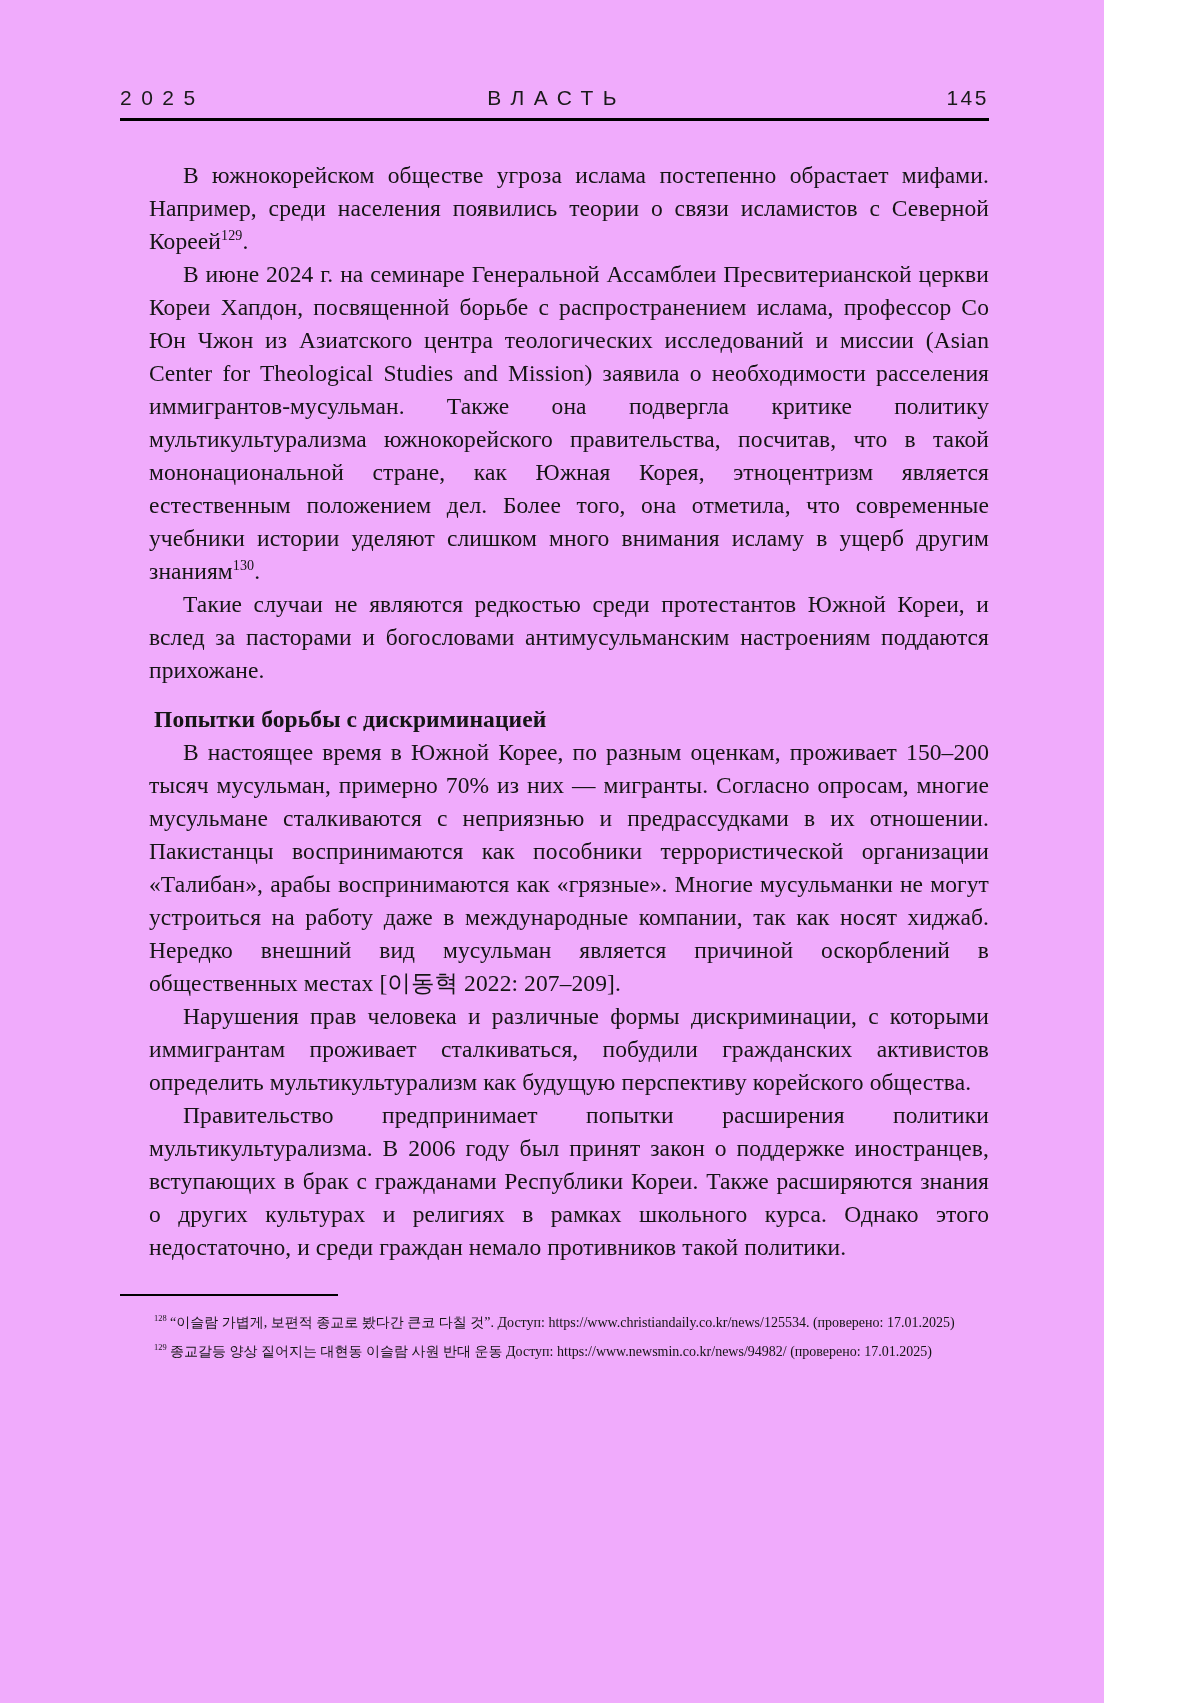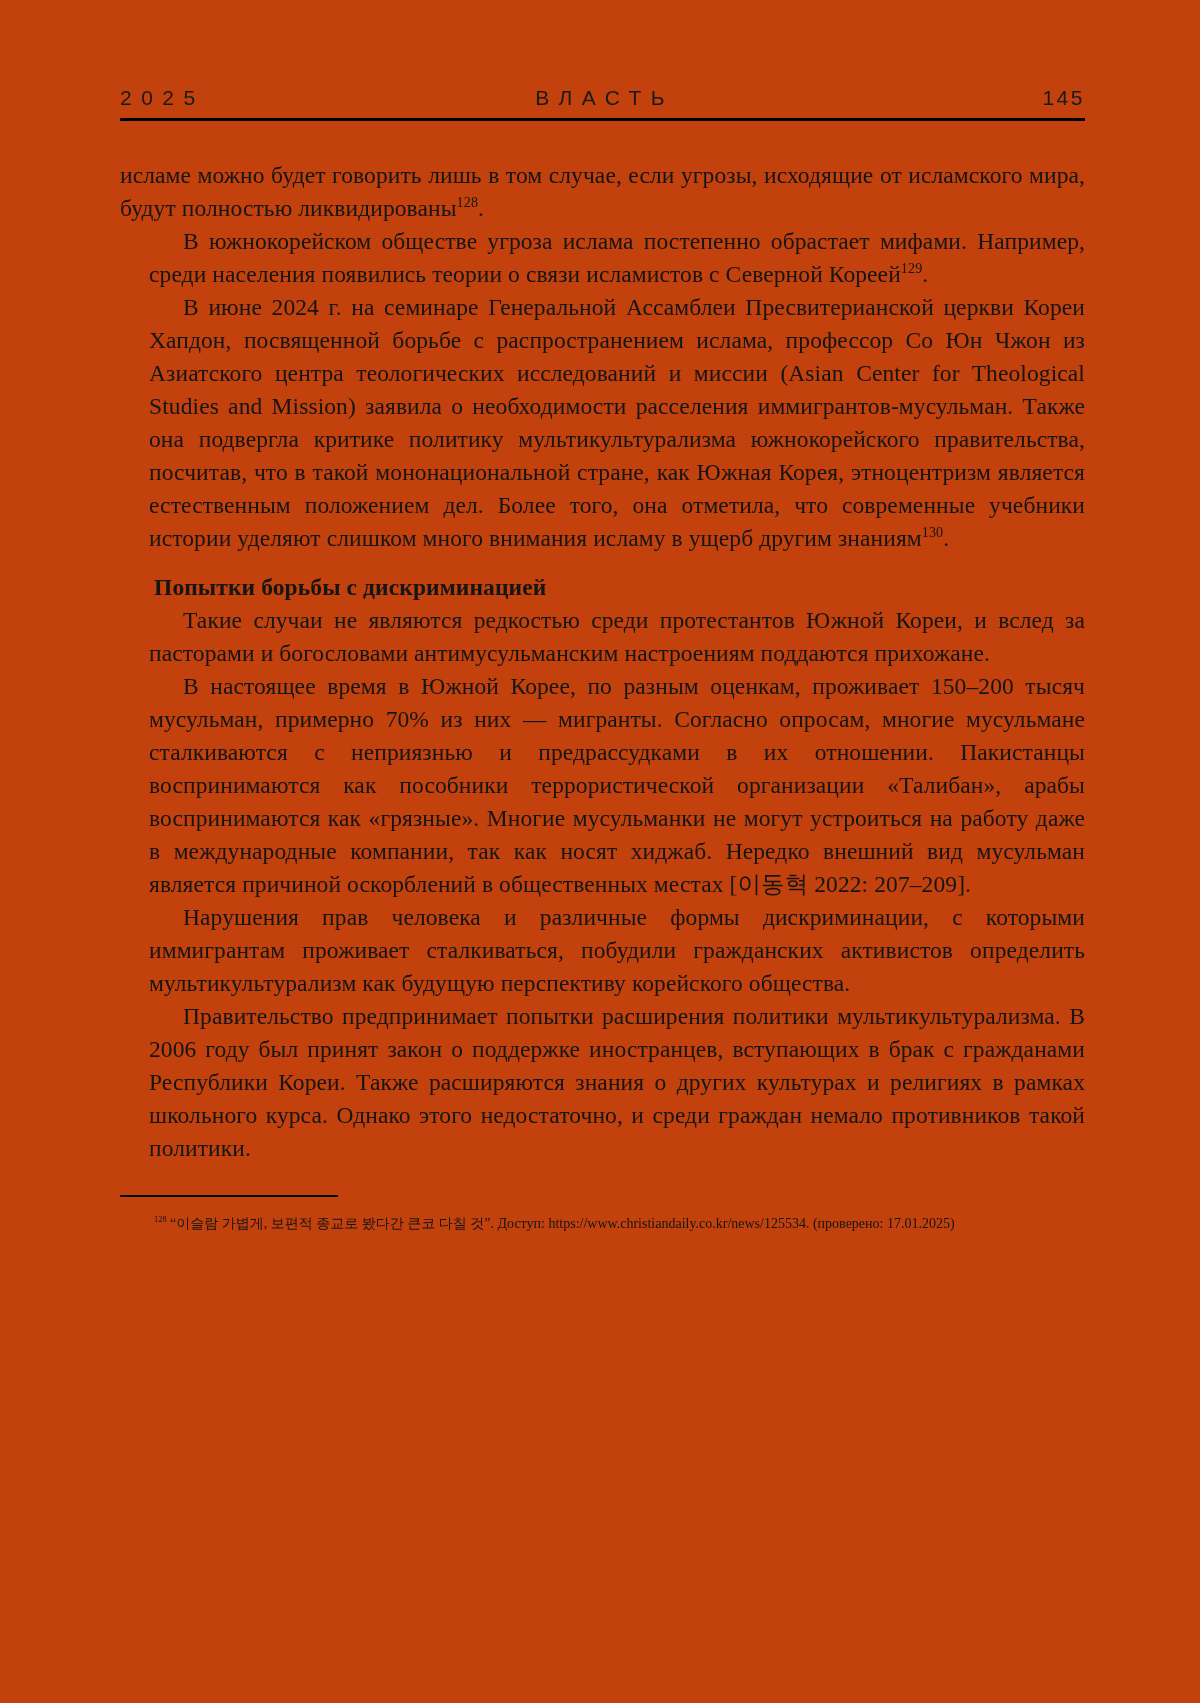--- a/index.html
+++ b/index.html
@@ -2,24 +2,24 @@
 <html lang="ru"><head>
 <meta charset="utf-8">
 <style>
   html, body {
     margin: 0;
     padding: 0;
     background: #ffffff;
   }
   .page {
     position: relative;
-    width: 1200px;
+    width: 1104px;
     height: 1703px;
     box-sizing: border-box;
-    background: #c2410c;
+    background: #f0abfc;
     color: #151515;
     padding: 86px 115px 0 120px;
     overflow: hidden;
     font-family: "Liberation Serif", "DejaVu Serif", serif;
   }
   .running-head {
     display: flex;
     justify-content: space-between;
     align-items: baseline;
     font-family: "Liberation Sans", "DejaVu Sans", sans-serif;
@@ -77,29 +77,29 @@
 
   <header class="running-head">
     <span class="year">2025</span>
     <span class="journal">ВЛАСТЬ</span>
     <span class="pageno">145</span>
   </header>
 
   <hr class="head-rule">
 
   <main class="article-body">
-      <p class="para">исламе можно будет говорить лишь в том случае, если угрозы, исходящие от исламского мира, будут полностью ликвидированы<sup>128</sup>.</p>
       <p class="para indent">В южнокорейском обществе угроза ислама постепенно обрастает мифами. Например, среди населения появились теории о связи исламистов с Северной Кореей<sup>129</sup>.</p>
       <p class="para indent">В июне 2024 г. на семинаре Генеральной Ассамблеи Пресвитерианской церкви Кореи Хапдон, посвященной борьбе с распространением ислама, профессор Со Юн Чжон из Азиатского центра теологических исследований и миссии (Asian Center for Theological Studies and Mission) заявила о необходимости расселения иммигрантов-мусульман. Также она подвергла критике политику мультикультурализма южнокорейского правительства, посчитав, что в такой мононациональной стране, как Южная Корея, этноцентризм является естественным положением дел. Более того, она отметила, что современные учебники истории уделяют слишком много внимания исламу в ущерб другим знаниям<sup>130</sup>.</p>
+      <p class="para indent">Такие случаи не являются редкостью среди протестантов Южной Кореи, и вслед за пасторами и богословами антимусульманским настроениям поддаются прихожане.</p>
       <p class="para heading">Попытки борьбы с дискриминацией</p>
-      <p class="para indent">Такие случаи не являются редкостью среди протестантов Южной Кореи, и вслед за пасторами и богословами антимусульманским настроениям поддаются прихожане.</p>
       <p class="para indent">В настоящее время в Южной Корее, по разным оценкам, проживает 150–200 тысяч мусульман, примерно 70% из них — мигранты. Согласно опросам, многие мусульмане сталкиваются с неприязнью и предрассудками в их отношении. Пакистанцы воспринимаются как пособники террористической организации «Талибан», арабы воспринимаются как «грязные». Многие мусульманки не могут устроиться на работу даже в международные компании, так как носят хиджаб. Нередко внешний вид мусульман является причиной оскорблений в общественных местах [이동혁 2022: 207–209].</p>
       <p class="para indent">Нарушения прав человека и различные формы дискриминации, с которыми иммигрантам проживает сталкиваться, побудили гражданских активистов определить мультикультурализм как будущую перспективу корейского общества.</p>
       <p class="para indent">Правительство предпринимает попытки расширения политики мультикультурализма. В 2006 году был принят закон о поддержке иностранцев, вступающих в брак с гражданами Республики Кореи. Также расширяются знания о других культурах и религиях в рамках школьного курса. Однако этого недостаточно, и среди граждан немало противников такой политики.</p>
     </main>
 
   <hr class="footnote-rule">
 
   <section class="footnotes">
       <p class="footnote"><sup>128</sup> “이슬람 가볍게, 보편적 종교로 봤다간 큰코 다칠 것”. Доступ: https://www.christiandaily.co.kr/news/125534. (проверено: 17.01.2025)</p>
+      <p class="footnote"><sup>129</sup> 종교갈등 양상 짙어지는 대현동 이슬람 사원 반대 운동 Доступ: https://www.newsmin.co.kr/news/94982/ (проверено: 17.01.2025)</p>
     </section>
 
 </div>
 
 </body></html>

